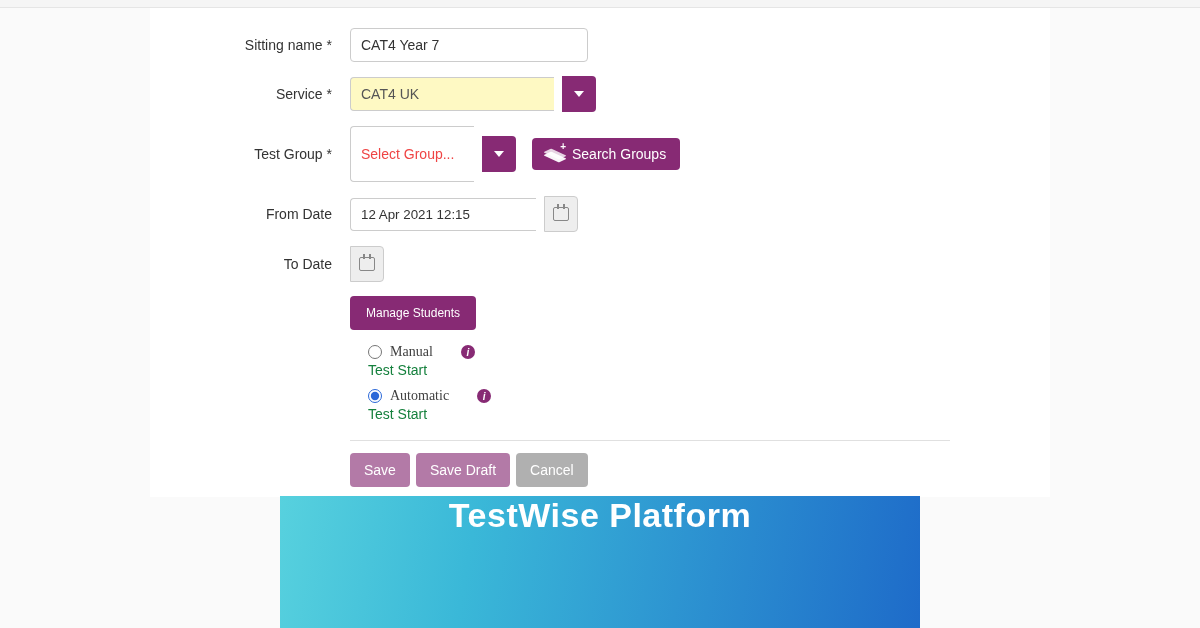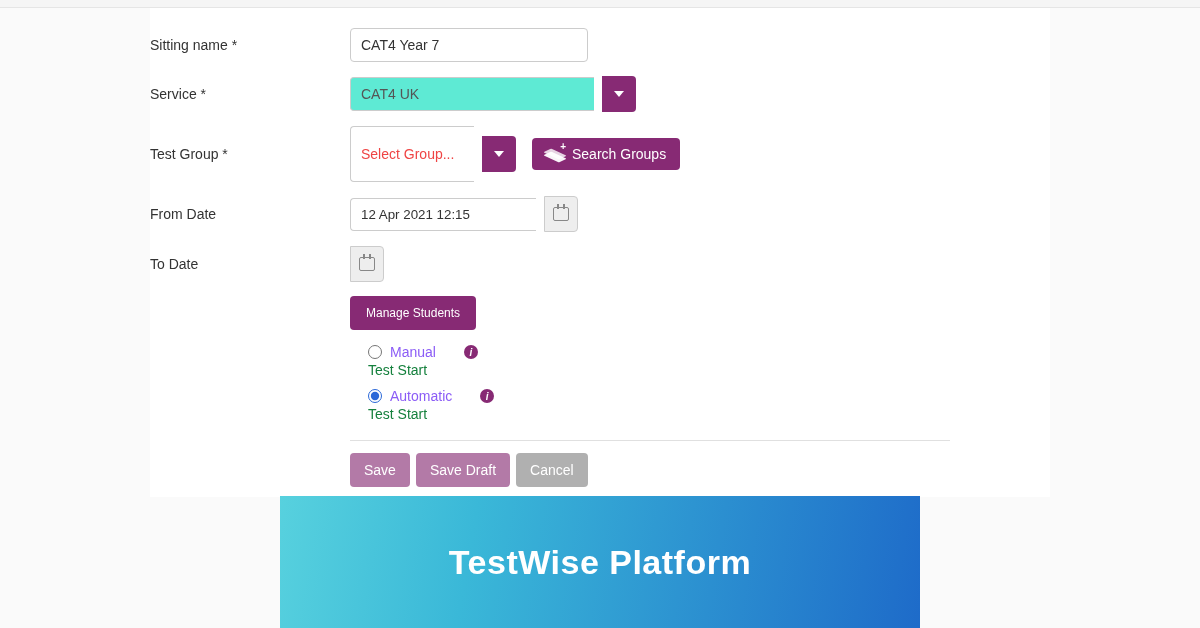--- a/index.html
+++ b/index.html
@@ -24,21 +24,21 @@
     width: 900px;
     padding: 20px 0 10px 0;
   }
   .row {
     display: flex;
     align-items: center;
     margin-bottom: 14px;
   }
   .label {
     width: 200px;
-    text-align: left;
+    text-align: right;
     padding-right: 18px;
     color: #333;
     font-size: 14px;
   }
   .fieldcol {
     display: flex;
     align-items: center;
     gap: 8px;
   }
   .text-input {
@@ -46,23 +46,23 @@
     border-radius: 4px;
     padding: 8px 10px;
     font-size: 14px;
     width: 238px;
     color: #333;
   }
   .select-display {
     border: 1px solid #ccc;
     border-radius: 4px 0 0 4px;
     padding: 8px 10px;
-    background: #5eead4;
+    background: #fef9c3;
     color: #555;
-    width: 244px;
+    width: 204px;
     border-right: none;
   }
   .group-select {
     border: 1px solid #ccc;
     border-radius: 4px 0 0 4px;
     padding: 19px 10px;
     background: #fff;
     color: #ef4444;
     width: 124px;
     border-right: none;
@@ -157,21 +157,21 @@
   .radio-row {
     display: flex;
     align-items: center;
     gap: 8px;
     margin-bottom: 2px;
   }
   .radio-row input[type=radio]{
     accent-color: #2b68d8;
     width: 14px; height:14px;
   }
-  .radio-label { color:#8b5cf6; }
+  .radio-label { color:#404040;font-family:Liberation Serif, serif; }
   .info-icon {
     width: 14px; height: 14px;
     background: #872a74;
     color: #fff;
     border-radius: 50%;
     font-size: 10px;
     font-weight: bold;
     display:flex; align-items:center; justify-content:center;
     font-style: italic;
     margin-left: 20px;
@@ -190,21 +190,20 @@
   .act-save, .act-draft { background: #b37aa7; }
   .act-cancel { background: #b0b0b0; }
   .banner {
     position: absolute;
     bottom: 0;
     left: 280px;
     width: 640px;
     height: 132px;
     background: linear-gradient(100deg, #57d1de 0%, #3ab8d8 30%, #1e6bc9 100%);
     display: flex;
-    align-items: center;
     justify-content: center;
   }
   .banner-text {
     color: #fff;
     font-size: 34px;
     font-weight: 700;
     letter-spacing: 0.5px;
   }
 </style>
 </head>

